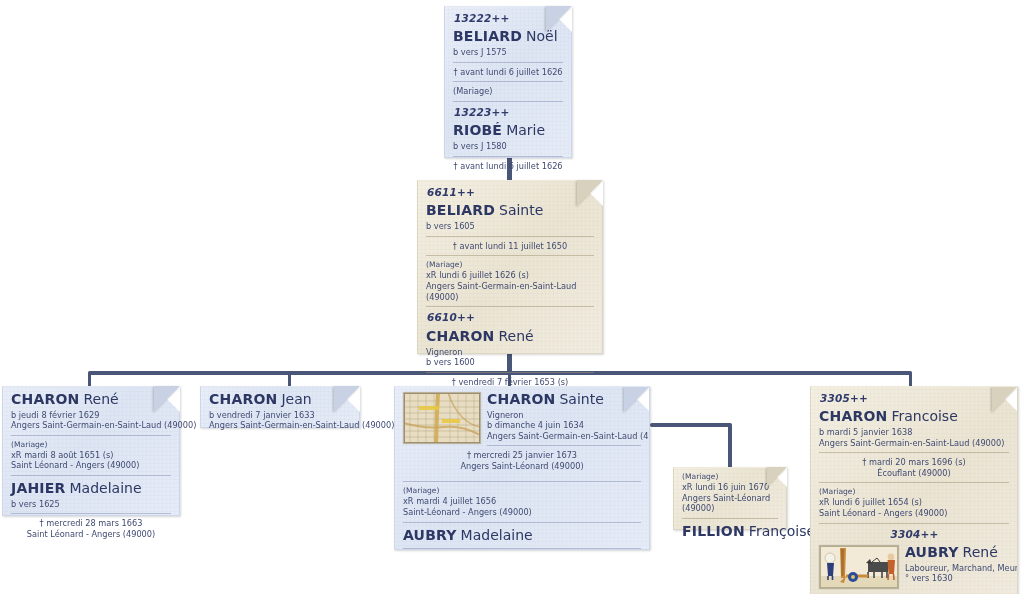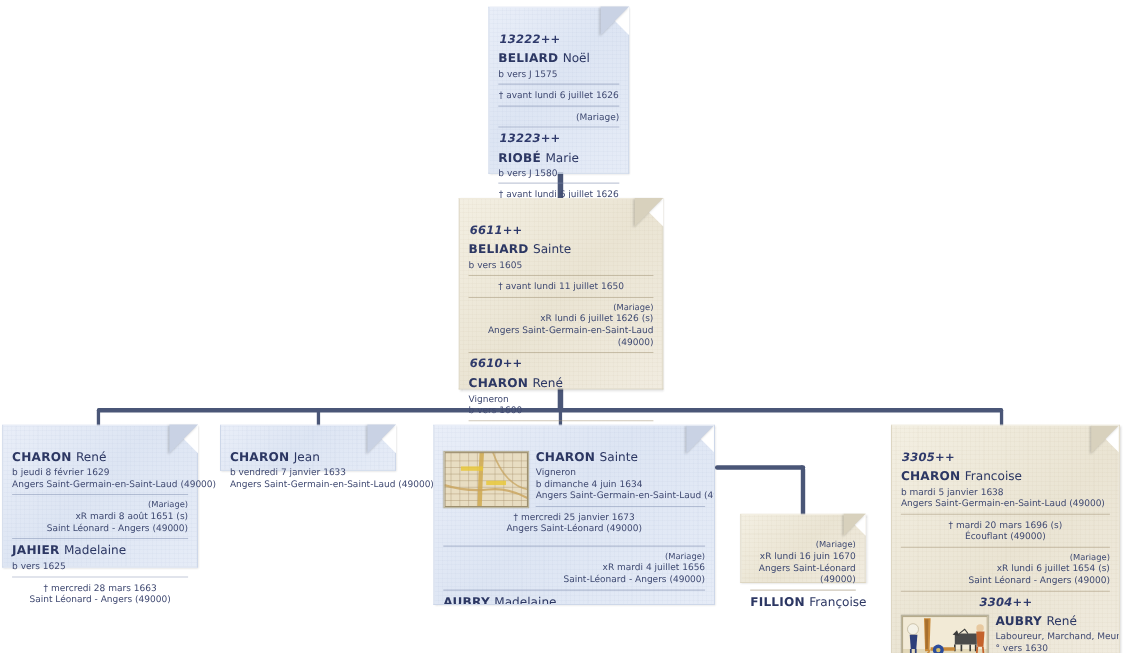--- a/index.html
+++ b/index.html
@@ -14,21 +14,21 @@
 
   
   .conn{position:absolute;background:#4a5677;z-index:1;}
   .conn.h{height:3px;}
   .conn.v{width:3px;}
 
   
   .card{
     position:absolute;z-index:3;
     box-sizing:border-box;
-    padding:22px 8px 8px 8px;
+    padding:4px 8px 8px 8px;
     font-size:8.5px;
     line-height:1.28;
     color:#2c3763;
     box-shadow:1px 1px 2px rgba(0,0,0,.16);
   }
   
   .paper-blue{
     background:
       repeating-linear-gradient(0deg,rgba(255,255,255,0) 0 3px,rgba(160,175,205,.07) 3px 4px),
       repeating-linear-gradient(90deg,rgba(255,255,255,0) 0 3px,rgba(160,175,205,.06) 3px 4px),
@@ -65,26 +65,26 @@
   }
   .paper-cream .fold .leaf{border-top-color:#d8d1bd;}
 
   .hr{border:0;border-top:1px solid rgba(120,135,170,.45);margin:4px 0 4px 0;height:0;}
   .paper-cream .hr{border-top-color:rgba(160,145,115,.5);}
 
   .num{
     font-style:italic;font-weight:bold;font-size:10.5px;
     color:#2f3a6b;letter-spacing:.2px;margin:1px 0 3px 1px;
   }
-  .pname{font-size:11px;color:#2c3763;margin-bottom:1px;}
+  .pname{font-size:14px;color:#2c3763;margin-bottom:1px;}
   .pname .sur{font-weight:bold;letter-spacing:.2px;}
   .pname .giv{font-weight:normal;margin-left:4px;}
   .detail{font-size:8.2px;color:#404a72;white-space:nowrap;}
   .evt{font-size:8.2px;color:#404a72;text-align:center;}
-  .marriage{text-align:right;font-size:8.2px;color:#3f4a72;line-height:1.3;}
+  .marriage{text-align:left;font-size:8.2px;color:#3f4a72;line-height:1.3;}
   .marriage .mlabel{font-size:7.6px;}
 
   
   .thumb{float:left;margin:1px 6px 2px 0;border:1px solid #b9b39c;box-shadow:0 0 1px rgba(0,0,0,.2);}
   .thumb svg{display:block;}
   .clear{clear:both;}
   .withimg{overflow:hidden;}
 </style>
 </head>
 <body>

